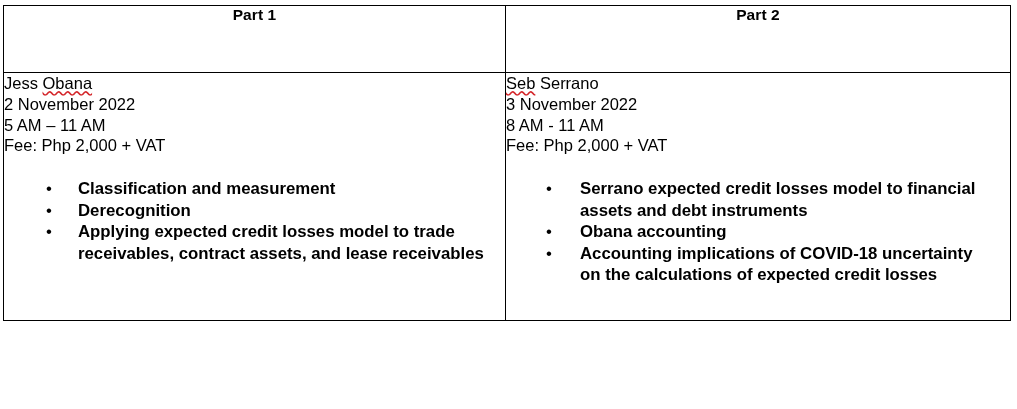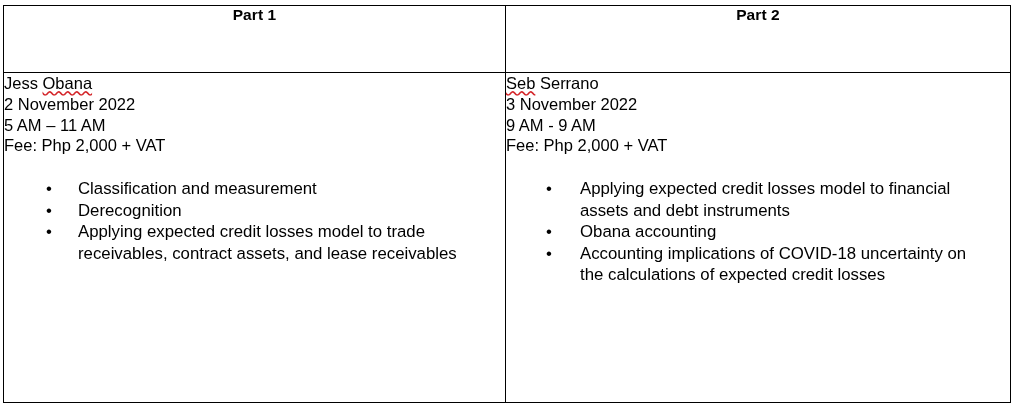--- a/index.html
+++ b/index.html
@@ -13,21 +13,21 @@
     font-family: "Liberation Sans", sans-serif;
     color: #000000;
     overflow: hidden;
   }
 
   #schedule-table {
     position: absolute;
     left: 3px;
     top: 5px;
     width: 1007px;
-    height: 398px;
+    height: 316px;
     border-collapse: collapse;
     table-layout: fixed;
   }
 
   #schedule-table td,
   #schedule-table th {
     border: 1.4px solid #000000;
     vertical-align: top;
     padding: 0;
   }
@@ -97,20 +97,21 @@
     width: 10px;
     font-size: 16.8px;
     line-height: 21.5px;
     text-align: center;
   }
 
   .right-col .topic-bullet { left: 38px; }
 
   .topic-text {
     display: block;
+    font-weight: bold;
   }
 </style>
 </head>
 <body>
 
 <table id="schedule-table">
   <colgroup>
     <col class="col-part1">
     <col class="col-part2">
   </colgroup>
@@ -143,27 +144,27 @@
             <span class="topic-bullet">•</span>
             <span class="topic-text">Applying expected credit losses model to trade receivables, contract assets, and lease receivables</span>
           </li>
         </ul>
       </td>
 
       <td class="body-cell right-col">
         <div class="detail-block">
           <span class="detail-line"><span class="misspelled">Seb</span><span> Serrano</span></span>
           <span class="detail-line">3 November 2022</span>
-          <span class="detail-line">9 AM - 9 AM</span>
+          <span class="detail-line">8 AM - 11 AM</span>
           <span class="detail-line">Fee: Php 2,000 + VAT</span>
         </div>
         <ul class="topic-list">
           <li class="topic-item">
             <span class="topic-bullet">•</span>
-            <span class="topic-text">Applying expected credit losses model to financial assets and debt instruments</span>
+            <span class="topic-text">Serrano expected credit losses model to financial assets and debt instruments</span>
           </li>
           <li class="topic-item">
             <span class="topic-bullet">•</span>
             <span class="topic-text">Obana accounting</span>
           </li>
           <li class="topic-item">
             <span class="topic-bullet">•</span>
             <span class="topic-text">Accounting implications of COVID-18 uncertainty on the calculations of expected credit losses</span>
           </li>
         </ul>

